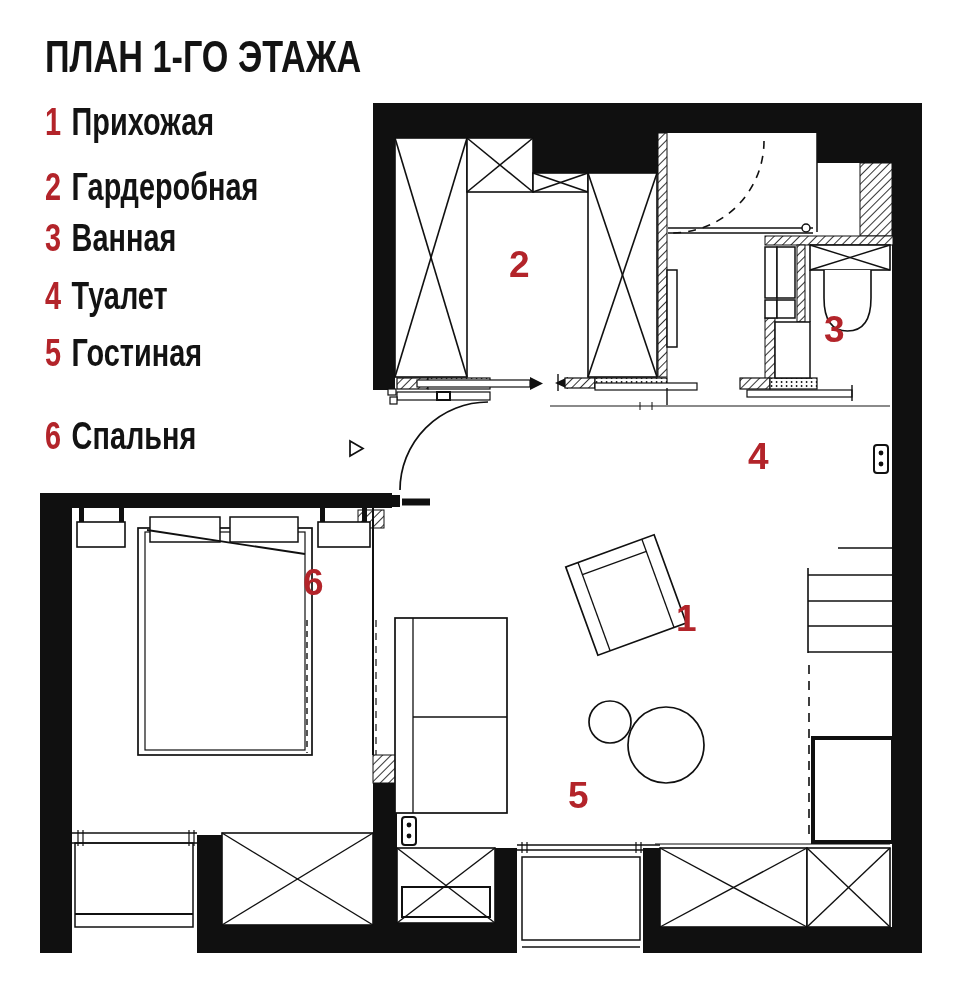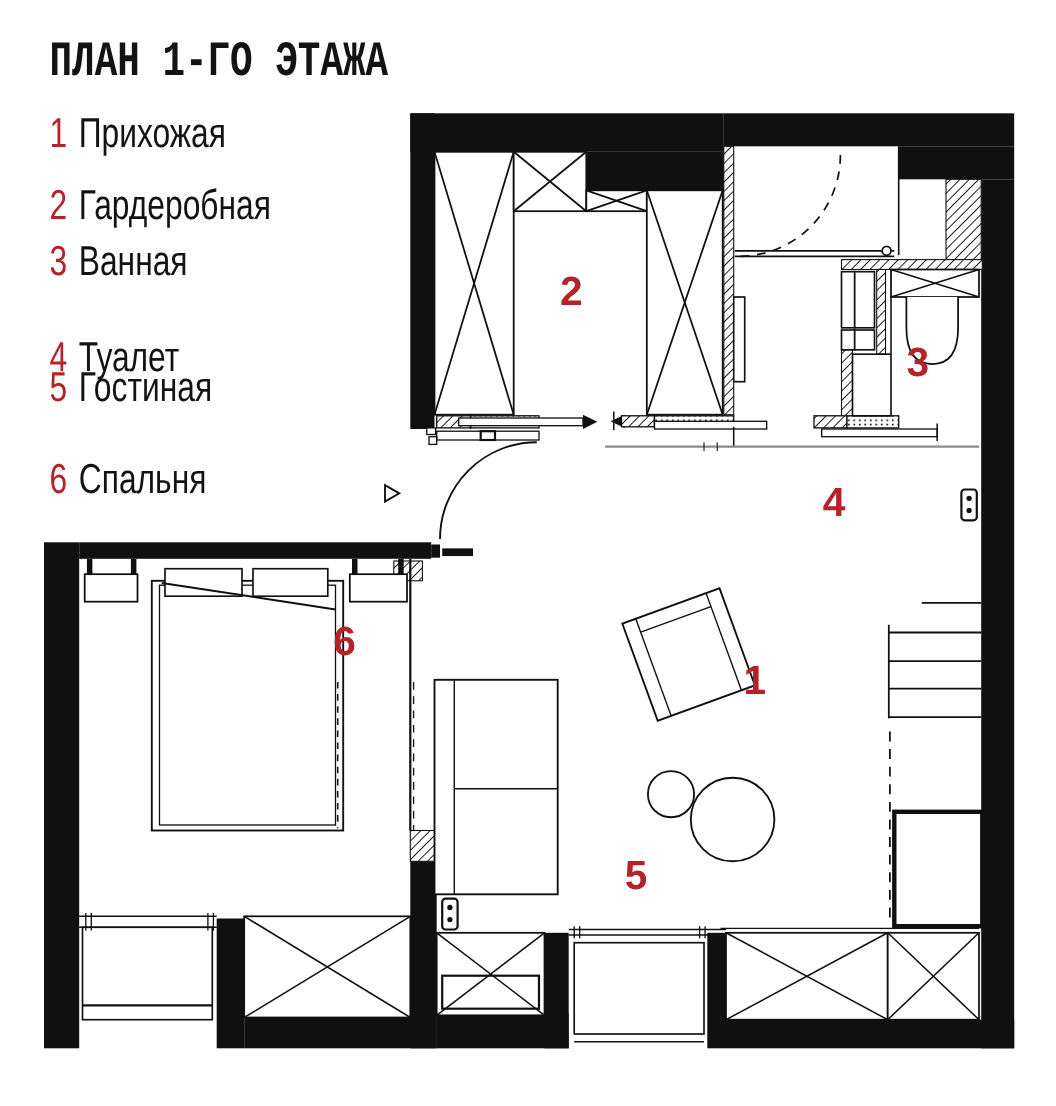--- a/index.html
+++ b/index.html
@@ -1,35 +1,35 @@
 <!DOCTYPE html>
 <html style="--accent: #b3242a;"><head>
 <meta charset="utf-8">
 <style>
   html,body{margin:0;padding:0;background:#ffffff;}
   body{width:960px;height:1005px;position:relative;overflow:hidden;
        font-family:"Liberation Sans",sans-serif;}
   .legend{position:absolute;left:45px;top:0;z-index:5;}
   .cond{display:inline-block;transform:scaleX(.76);transform-origin:0 50%;white-space:nowrap;}
-  .title{position:absolute;left:0;top:34px;font-size:45px;font-weight:bold;color:#131313;line-height:1;font-family:Liberation Mono, monospace;}
-  .item{position:absolute;left:0;font-size:38px;font-weight:normal;color:#131313;line-height:1;}
+  .title{position:absolute;left:0;top:34px;font-size:45px;font-weight:bold;color:#131313;line-height:1;}
+  .item{position:absolute;left:0;font-size:38px;font-weight:bold;color:#131313;line-height:1;}
   .item .num{color:var(--accent,#b3242a);display:inline-block;min-width:26px;margin-right:9px;}
   svg text{font-family:"Liberation Sans",sans-serif;font-weight:bold;}
   .roomnum{fill:#b3242a;font-size:37px;}
   svg{position:absolute;left:0;top:0;}
 </style>
 </head>
 <body>
 
 <div class="legend">
   <div class="title"><span class="cond">ПЛАН 1-ГО ЭТАЖА</span></div>
   <div class="item" style="top:103px"><span class="cond"><span class="num">1</span><span>Прихожая</span></span></div>
   <div class="item" style="top:168px"><span class="cond"><span class="num">2</span><span>Гардеробная</span></span></div>
   <div class="item" style="top:219px"><span class="cond"><span class="num">3</span><span>Ванная</span></span></div>
-  <div class="item" style="top:306px"><span class="cond"><span class="num">4</span><span>Туалет</span></span></div>
+  <div class="item" style="top:277px"><span class="cond"><span class="num">4</span><span>Туалет</span></span></div>
   <div class="item" style="top:334px"><span class="cond"><span class="num">5</span><span>Гостиная</span></span></div>
   <div class="item" style="top:417px"><span class="cond"><span class="num">6</span><span>Спальня</span></span></div>
 </div>
 
 <svg width="960" height="1005" viewBox="0 0 960 1005">
   <defs>
     <pattern id="h45" width="6" height="6" patternUnits="userSpaceOnUse" patternTransform="rotate(45)">
       <rect width="6" height="6" fill="#ffffff"></rect>
       <line x1="0" y1="0" x2="0" y2="6" stroke="#101010" stroke-width="1.7"></line>
     </pattern>

